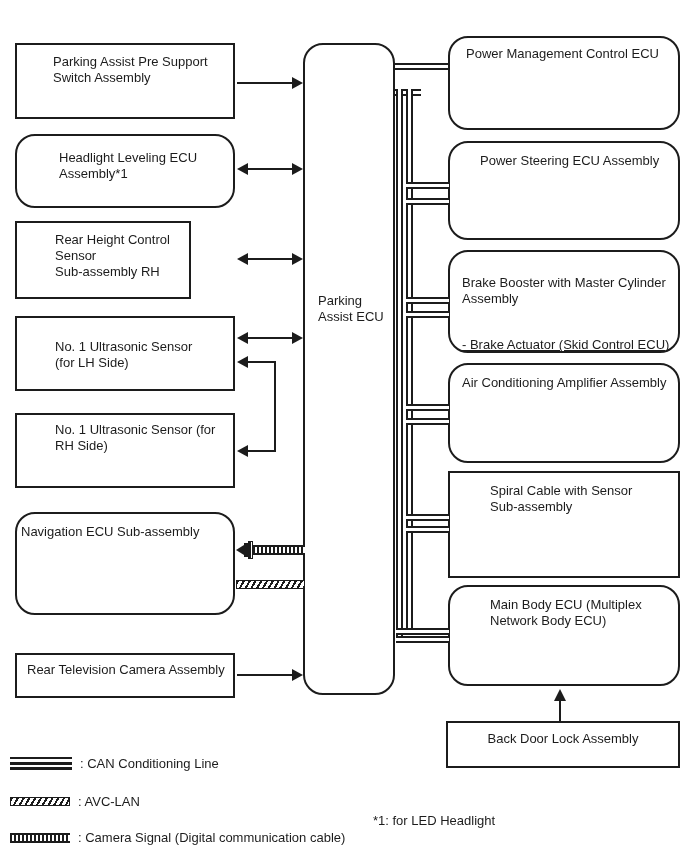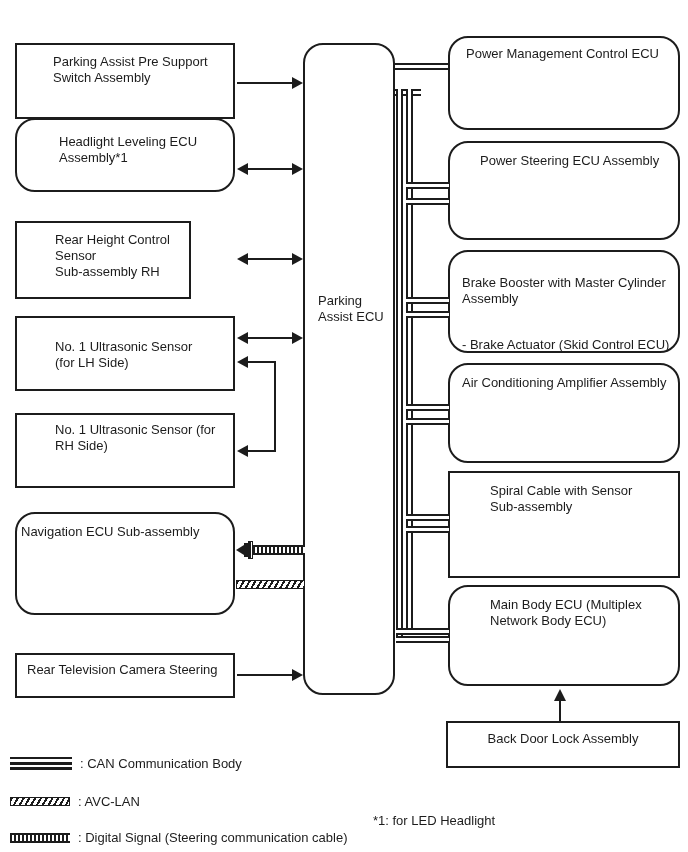--- a/index.html
+++ b/index.html
@@ -67,21 +67,21 @@
 </head>
 <body>
 
 <div class="canvas">
 
   <div class="box" style="left:15px; top:15px; width:220px; height:76px; padding:9px 6px 0 36px;">
     <div class="lbl">Parking Assist Pre Support
 Switch Assembly</div>
   </div>
 
-  <div class="box rounded" style="left:15px; top:90px; width:220px; height:74px; padding:14px 6px 0 42px;">
+  <div class="box rounded" style="left:15px; top:106px; width:220px; height:74px; padding:14px 6px 0 42px;">
     <div class="lbl">Headlight Leveling ECU
 Assembly*1</div>
   </div>
 
   <div class="box" style="left:15px; top:193px; width:176px; height:78px; padding:9px 6px 0 38px;">
     <div class="lbl">Rear Height Control Sensor
 Sub-assembly RH</div>
   </div>
 
   <div class="box" style="left:15px; top:288px; width:220px; height:75px; padding:21px 6px 0 38px;">
@@ -92,40 +92,40 @@
   <div class="box" style="left:15px; top:385px; width:220px; height:75px; padding:7px 6px 0 38px;">
     <div class="lbl">No. 1 Ultrasonic Sensor (for
 RH Side)</div>
   </div>
 
   <div class="box rounded" style="left:15px; top:484px; width:220px; height:103px; padding:10px 6px 0 4px;">
     <div class="lbl">Navigation ECU Sub-assembly</div>
   </div>
 
   <div class="box" style="left:15px; top:625px; width:220px; height:45px; padding:7px 4px 0 10px;">
-    <div class="lbl">Rear Television Camera Steering</div>
+    <div class="lbl">Rear Television Camera Assembly</div>
   </div>
 
   <div class="box" style="left:303px; top:15px; width:92px; height:652px; border-radius:20px;">
     <div class="lbl" style="position:absolute; left:13px; top:248px;">Parking
 Assist ECU</div>
   </div>
 
   <div class="box rounded" style="left:448px; top:8px; width:232px; height:94px; padding:8px 8px 0 16px;">
     <div class="lbl">Power Management Control ECU</div>
   </div>
 
   <div class="box rounded" style="left:448px; top:113px; width:232px; height:99px; padding:10px 8px 0 30px;">
     <div class="lbl">Power Steering ECU Assembly</div>
   </div>
 
   <div class="box rounded" style="left:448px; top:222px; width:232px; height:103px; padding:23px 8px 0 12px;">
     <div class="lbl">Brake Booster with Master Cylinder
 Assembly</div>
-    <div class="sublbl" style="margin-top:30px;">- Brake Actuator (Skid Control ECU)</div>
+    <div class="sublbl" style="margin-top:30px;text-decoration:underline;">- Brake Actuator (Skid Control ECU)</div>
   </div>
 
   <div class="box rounded" style="left:448px; top:335px; width:232px; height:100px; padding:10px 8px 0 12px;">
     <div class="lbl">Air Conditioning Amplifier Assembly</div>
   </div>
 
   <div class="box" style="left:448px; top:443px; width:232px; height:107px; padding:10px 8px 0 40px;">
     <div class="lbl">Spiral Cable with Sensor
 Sub-assembly</div>
   </div>
@@ -201,28 +201,28 @@
     <div class="can-h" style="left:396px; top:608px; width:53px;"></div>
   </div>
 
   <div>
     <div class="uphead" style="left:554px; top:661px;"></div>
     <div class="vline" style="left:559px; top:671px; height:22px;"></div>
   </div>
 
   <div class="legend-row" style="left:10px; top:728px;">
     <div class="sym sym-can"></div>
-    <div class="legend-text">: CAN Communication Body</div>
+    <div class="legend-text">: CAN Conditioning Line</div>
   </div>
 
   <div class="legend-row" style="left:10px; top:766px;">
     <div class="sym sym-avc"></div>
     <div class="legend-text">: AVC-LAN</div>
   </div>
 
   <div class="legend-row" style="left:10px; top:802px;">
     <div class="sym sym-dig"></div>
-    <div class="legend-text">: Digital Signal (Steering communication cable)</div>
+    <div class="legend-text">: Camera Signal (Digital communication cable)</div>
   </div>
 
   <div class="footnote" style="left:373px; top:785px;">*1: for LED Headlight</div>
 
 </div>
 
 </body></html>

